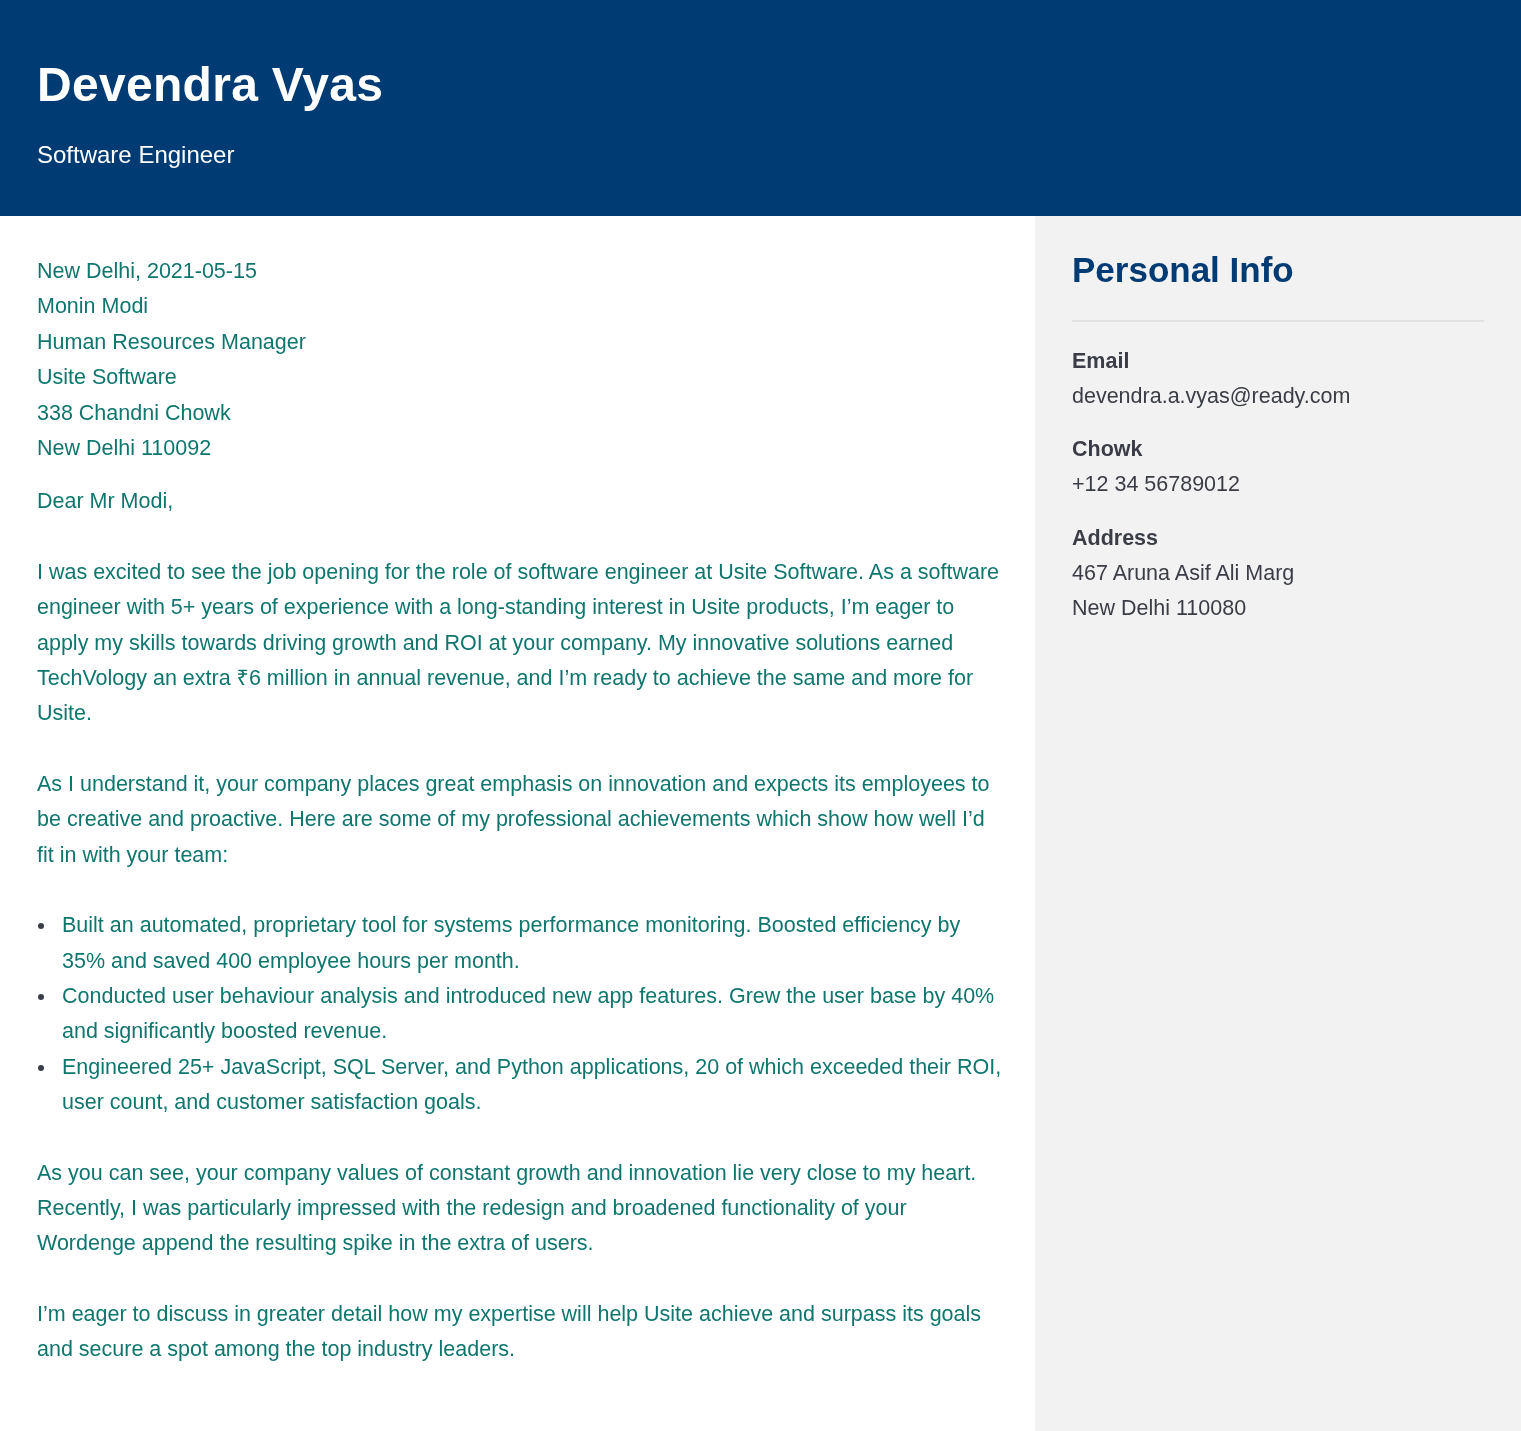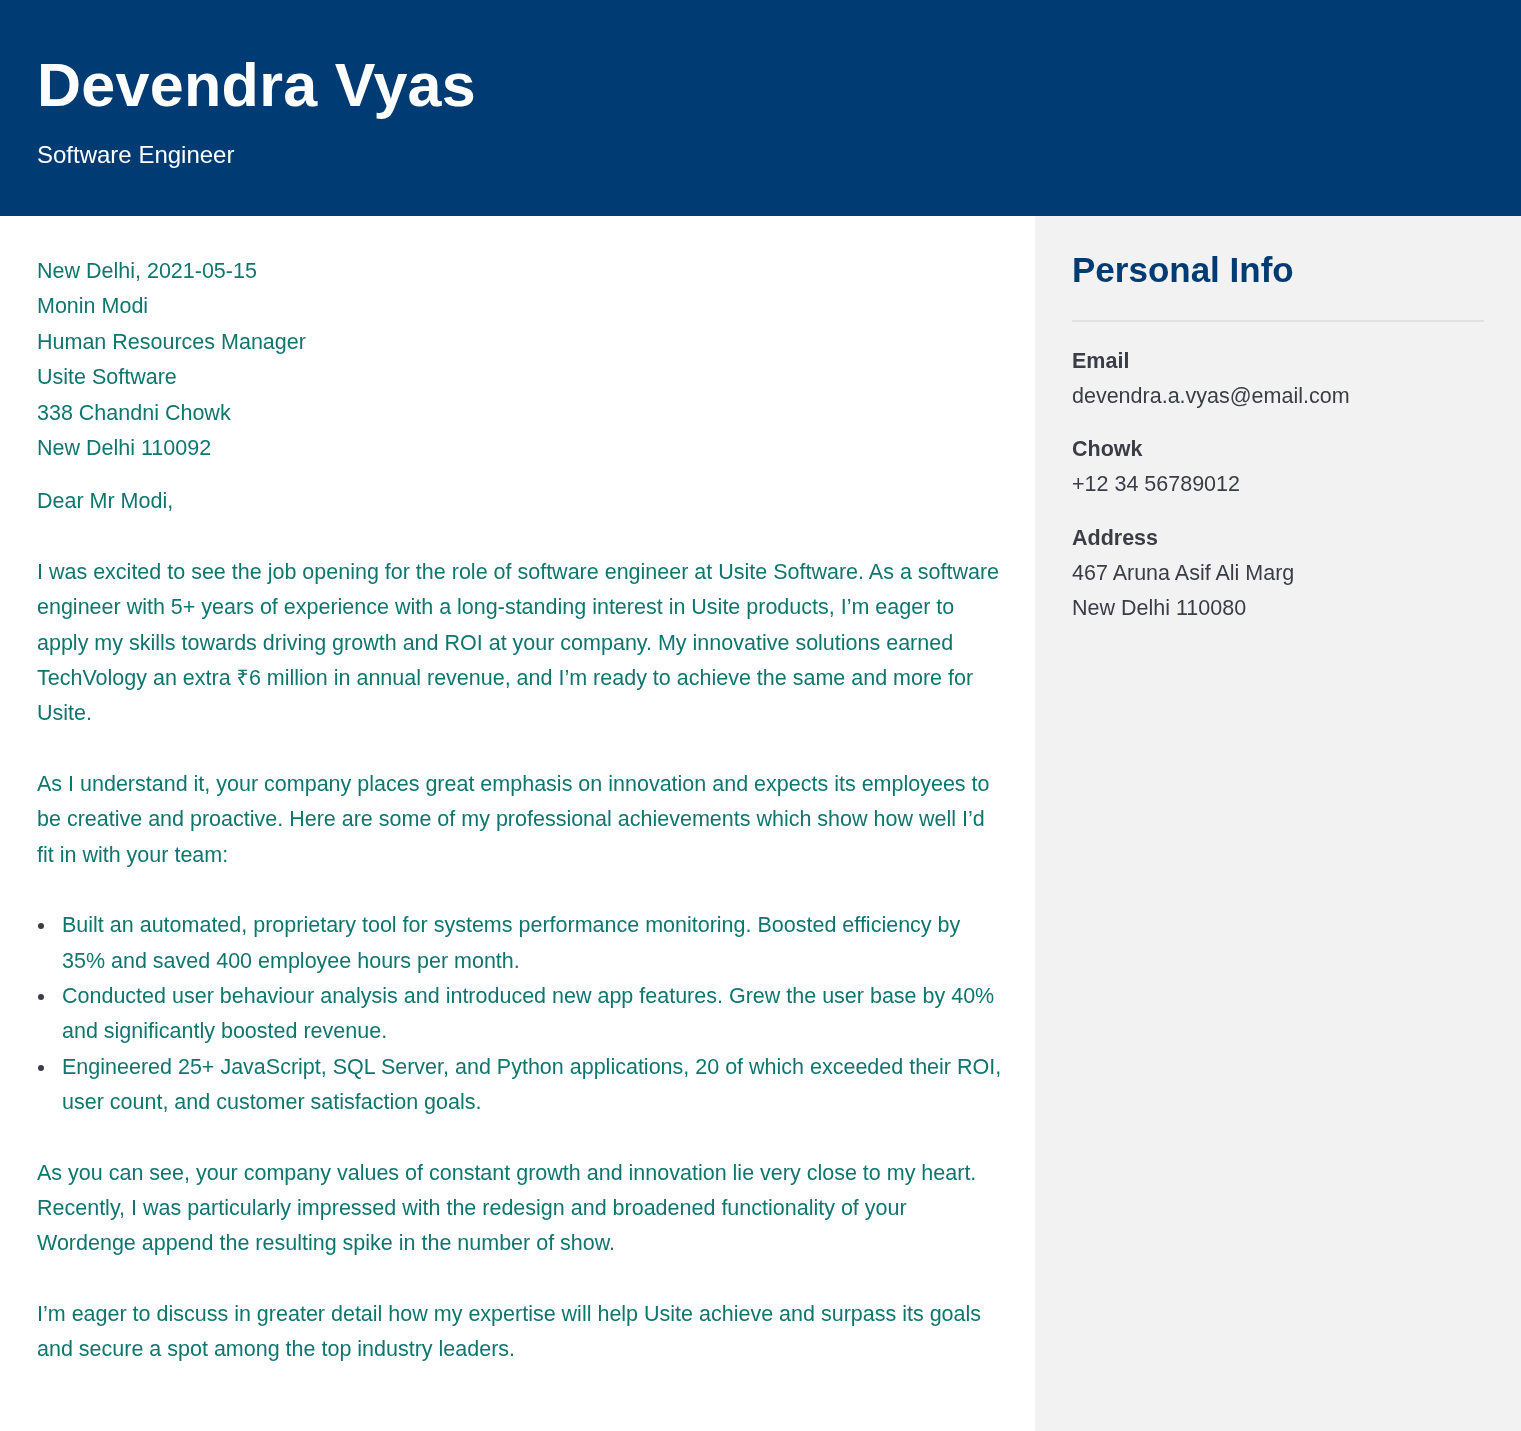--- a/index.html
+++ b/index.html
@@ -6,21 +6,21 @@
     html, body { width: 1521px; height: 1431px; background: #ffffff; overflow: hidden; }
     body { font-family: "Liberation Sans", sans-serif; color: #3a3d45; }
 
     .header {
       position: absolute; left: 0; top: 0; width: 1521px; height: 216px;
       background: #003c73;
       color: #ffffff;
     }
     .header .name {
       position: absolute; left: 37px; top: 50px;
-      font-size: 61px; font-weight: bold; letter-spacing: 0.3px; line-height: 70px;
+      font-size: 48px; font-weight: bold; letter-spacing: 0.3px; line-height: 70px;
     }
     .header .title {
       position: absolute; left: 37px; top: 135px;
       font-size: 24px; font-weight: normal; line-height: 40px;
     }
 
     .main {
       position: absolute; left: 0; top: 216px; width: 1035px; height: 1215px;
       background: #ffffff;
     }
@@ -72,31 +72,31 @@
       <span class="addr-line">New Delhi 110092</span>
     </div>
     <p class="greeting">Dear Mr Modi,</p>
     <p class="para">I was excited to see the job opening for the role of software engineer at Usite Software. As a software engineer with 5+ years of experience with a long-standing interest in Usite products, I’m eager to apply my skills towards driving growth and ROI at your company. My innovative solutions earned TechVology an extra ₹6 million in annual revenue, and I’m ready to achieve the same and more for Usite.</p>
     <p class="para">As I understand it, your company places great emphasis on innovation and expects its employees to be creative and proactive. Here are some of my professional achievements which show how well I’d fit in with your team:</p>
     <ul class="achievements">
       <li>Built an automated, proprietary tool for systems performance monitoring. Boosted efficiency by 35% and saved 400 employee hours per month.</li>
       <li>Conducted user behaviour analysis and introduced new app features. Grew the user base by 40% and significantly boosted revenue.</li>
       <li>Engineered 25+ JavaScript, SQL Server, and Python applications, 20 of which exceeded their ROI, user count, and customer satisfaction goals.</li>
     </ul>
-    <p class="para">As you can see, your company values of constant growth and innovation lie very close to my heart. Recently, I was particularly impressed with the redesign and broadened functionality of your Wordenge append the resulting spike in the number of show.</p>
+    <p class="para">As you can see, your company values of constant growth and innovation lie very close to my heart. Recently, I was particularly impressed with the redesign and broadened functionality of your Wordenge append the resulting spike in the extra of users.</p>
     <p class="para">I’m eager to discuss in greater detail how my expertise will help Usite achieve and surpass its goals and secure a spot among the top industry leaders.</p>
   </div>
 </div>
 
 <div class="sidebar">
   <div class="sb-inner">
     <h2 class="sb-heading">Personal Info</h2>
     <div class="info-item">
       <div class="info-label">Email</div>
-      <div class="info-value">devendra.a.vyas@email.com</div>
+      <div class="info-value">devendra.a.vyas@ready.com</div>
     </div>
     <div class="info-item">
       <div class="info-label">Chowk</div>
       <div class="info-value">+12 34 56789012</div>
     </div>
     <div class="info-item">
       <div class="info-label">Address</div>
       <div class="info-value">467 Aruna Asif Ali Marg</div>
       <div class="info-value">New Delhi 110080</div>
     </div>

